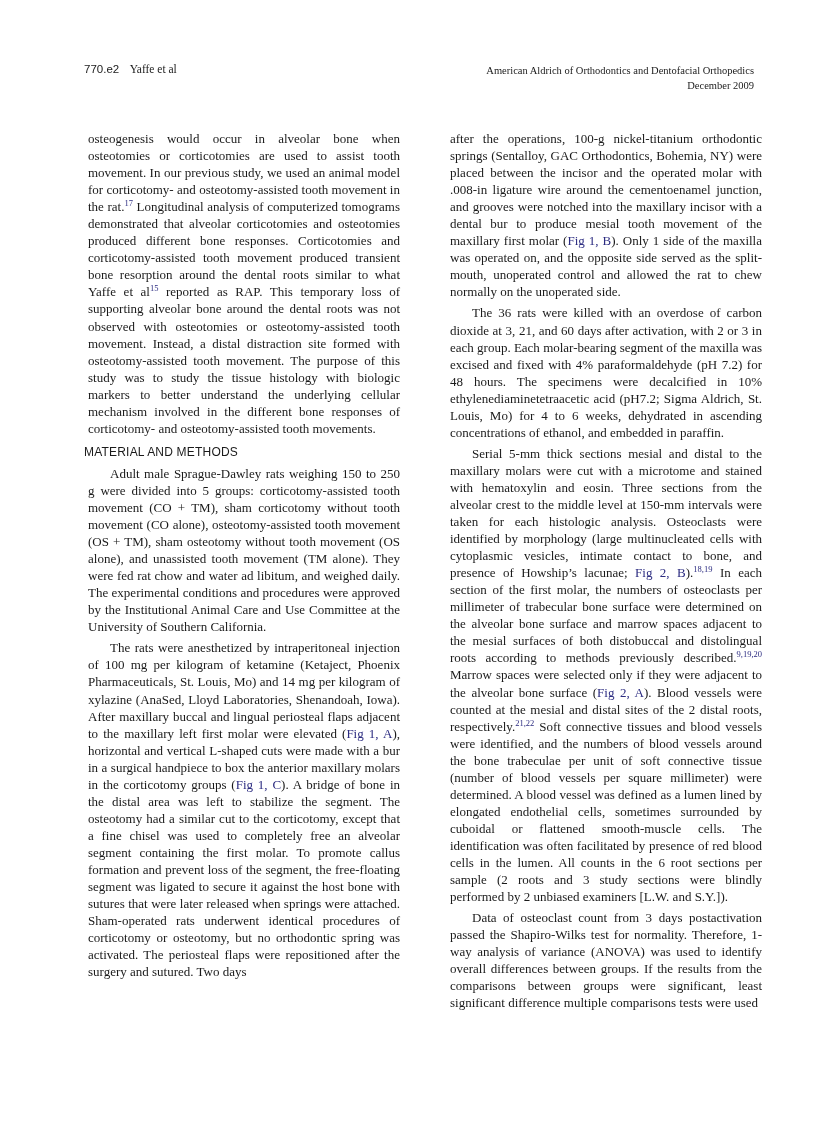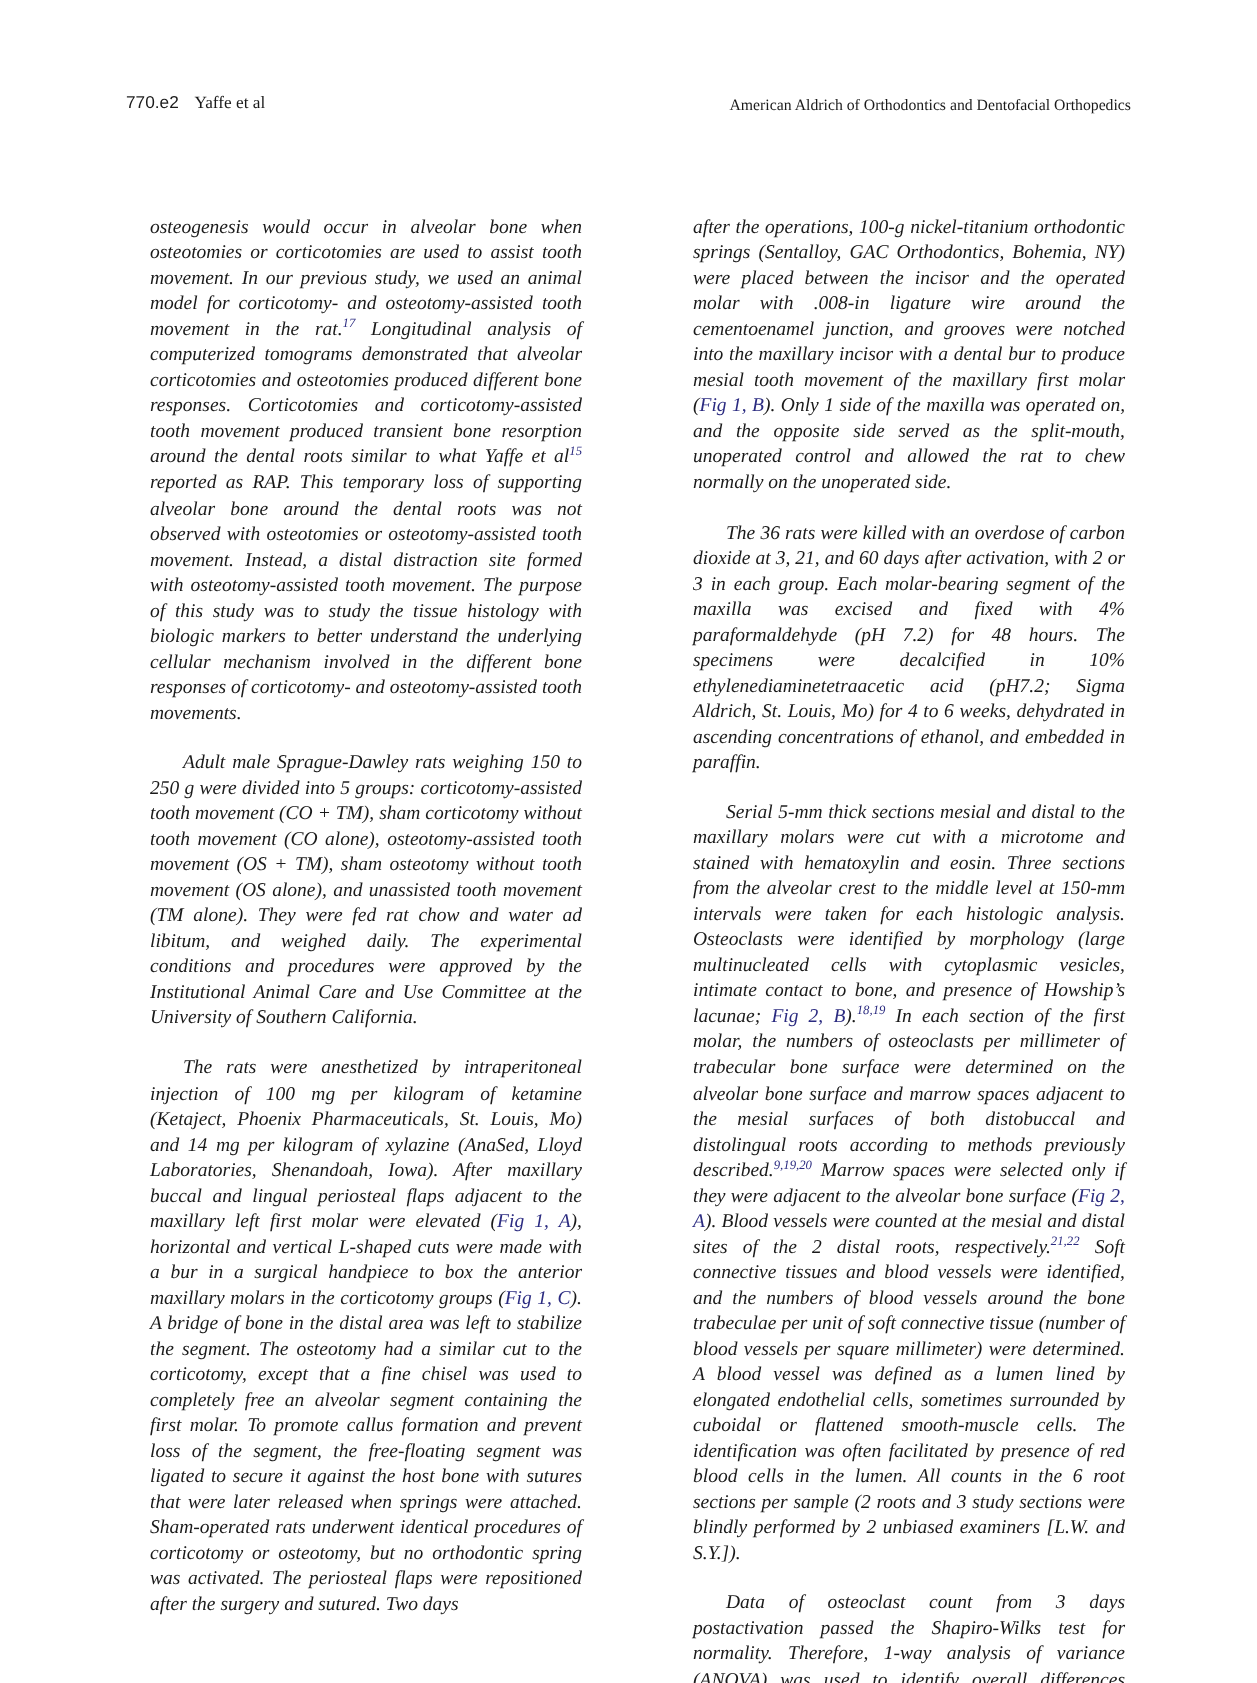--- a/index.html
+++ b/index.html
@@ -3,39 +3,41 @@
 <meta charset="utf-8">
 <style>
   html, body { margin: 0; padding: 0; background: #ffffff; }
   body { width: 838px; height: 1122px; position: relative; overflow: hidden; color: #1a1a1a; }
   .header-left { position: absolute; left: 84px; top: 63px; font-family: "Liberation Serif", serif; font-size: 11.5px; }
   .header-left .pg { font-family: "Liberation Sans", sans-serif; font-size: 11.5px; margin-right: 8px; }
   .header-right { position: absolute; right: 84px; top: 63px; text-align: right; font-family: "Liberation Serif", serif; font-size: 10.5px; line-height: 15px; }
   .col { position: absolute; top: 126px; width: 320px; font-family: "Liberation Serif", serif; font-size: 13px; line-height: 17.05px; text-align: justify; }
   .col-left { left: 84px; }
   .col-right { left: 446px; }
-  .col p { margin: 16px; font-style: italic; }
+  .col p { margin: 4px; }
   .col p.indent { text-indent: 22px; }
   .section-head { font-family: "Liberation Sans", sans-serif; font-size: 12px; letter-spacing: 0.2px; margin: 7px 0 4px 0; text-align: left; }
   .ref { color: #2b2b80; }
   sup { font-size: 8.5px; line-height: 0; vertical-align: 5px; }
 </style>
 </head>
 <body>
 
 <div class="header-left">
   <span class="pg">770.e2</span>
   <span>Yaffe et al</span>
 </div>
 <div class="header-right">
   <div>American Aldrich of Orthodontics and Dentofacial Orthopedics</div>
+  <div>December 2009</div>
 </div>
 
 <div class="col col-left">
   <p><span>osteogenesis would occur in alveolar bone when osteotomies or corticotomies are used to assist tooth movement. In our previous study, we used an animal model for corticotomy- and osteotomy-assisted tooth movement in the rat.</span><sup class="ref">17</sup><span> Longitudinal analysis of computerized tomograms demonstrated that alveolar corticotomies and osteotomies produced different bone responses. Corticotomies and corticotomy-assisted tooth movement produced transient bone resorption around the dental roots similar to what Yaffe et al</span><sup class="ref">15</sup><span> reported as RAP. This temporary loss of supporting alveolar bone around the dental roots was not observed with osteotomies or osteotomy-assisted tooth movement. Instead, a distal distraction site formed with osteotomy-assisted tooth movement. The purpose of this study was to study the tissue histology with biologic markers to better understand the underlying cellular mechanism involved in the different bone responses of corticotomy- and osteotomy-assisted tooth movements.</span></p>
+  <div class="section-head">MATERIAL AND METHODS</div>
   <p class="indent">Adult male Sprague-Dawley rats weighing 150 to 250 g were divided into 5 groups: corticotomy-assisted tooth movement (CO + TM), sham corticotomy without tooth movement (CO alone), osteotomy-assisted tooth movement (OS + TM), sham osteotomy without tooth movement (OS alone), and unassisted tooth movement (TM alone). They were fed rat chow and water ad libitum, and weighed daily. The experimental conditions and procedures were approved by the Institutional Animal Care and Use Committee at the University of Southern California.</p>
   <p class="indent"><span>The rats were anesthetized by intraperitoneal injection of 100 mg per kilogram of ketamine (Ketaject, Phoenix Pharmaceuticals, St. Louis, Mo) and 14 mg per kilogram of xylazine (AnaSed, Lloyd Laboratories, Shenandoah, Iowa). After maxillary buccal and lingual periosteal flaps adjacent to the maxillary left first molar were elevated (</span><span class="ref">Fig 1, A</span><span>), horizontal and vertical L-shaped cuts were made with a bur in a surgical handpiece to box the anterior maxillary molars in the corticotomy groups (</span><span class="ref">Fig 1, C</span><span>). A bridge of bone in the distal area was left to stabilize the segment. The osteotomy had a similar cut to the corticotomy, except that a fine chisel was used to completely free an alveolar segment containing the first molar. To promote callus formation and prevent loss of the segment, the free-floating segment was ligated to secure it against the host bone with sutures that were later released when springs were attached. Sham-operated rats underwent identical procedures of corticotomy or osteotomy, but no orthodontic spring was activated. The periosteal flaps were repositioned after the surgery and sutured. Two days</span></p>
 </div>
 
 <div class="col col-right">
   <p><span>after the operations, 100-g nickel-titanium orthodontic springs (Sentalloy, GAC Orthodontics, Bohemia, NY) were placed between the incisor and the operated molar with .008-in ligature wire around the cementoenamel junction, and grooves were notched into the maxillary incisor with a dental bur to produce mesial tooth movement of the maxillary first molar (</span><span class="ref">Fig 1, B</span><span>). Only 1 side of the maxilla was operated on, and the opposite side served as the split-mouth, unoperated control and allowed the rat to chew normally on the unoperated side.</span></p>
   <p class="indent">The 36 rats were killed with an overdose of carbon dioxide at 3, 21, and 60 days after activation, with 2 or 3 in each group. Each molar-bearing segment of the maxilla was excised and fixed with 4% paraformaldehyde (pH 7.2) for 48 hours. The specimens were decalcified in 10% ethylenediaminetetraacetic acid (pH7.2; Sigma Aldrich, St. Louis, Mo) for 4 to 6 weeks, dehydrated in ascending concentrations of ethanol, and embedded in paraffin.</p>
   <p class="indent"><span>Serial 5-mm thick sections mesial and distal to the maxillary molars were cut with a microtome and stained with hematoxylin and eosin. Three sections from the alveolar crest to the middle level at 150-mm intervals were taken for each histologic analysis. Osteoclasts were identified by morphology (large multinucleated cells with cytoplasmic vesicles, intimate contact to bone, and presence of Howship’s lacunae; </span><span class="ref">Fig 2, B</span><span>).</span><sup class="ref">18,19</sup><span> In each section of the first molar, the numbers of osteoclasts per millimeter of trabecular bone surface were determined on the alveolar bone surface and marrow spaces adjacent to the mesial surfaces of both distobuccal and distolingual roots according to methods previously described.</span><sup class="ref">9,19,20</sup><span> Marrow spaces were selected only if they were adjacent to the alveolar bone surface (</span><span class="ref">Fig 2, A</span><span>). Blood vessels were counted at the mesial and distal sites of the 2 distal roots, respectively.</span><sup class="ref">21,22</sup><span> Soft connective tissues and blood vessels were identified, and the numbers of blood vessels around the bone trabeculae per unit of soft connective tissue (number of blood vessels per square millimeter) were determined. A blood vessel was defined as a lumen lined by elongated endothelial cells, sometimes surrounded by cuboidal or flattened smooth-muscle cells. The identification was often facilitated by presence of red blood cells in the lumen. All counts in the 6 root sections per sample (2 roots and 3 study sections were blindly performed by 2 unbiased examiners [L.W. and S.Y.]).</span></p>
   <p class="indent">Data of osteoclast count from 3 days postactivation passed the Shapiro-Wilks test for normality. Therefore, 1-way analysis of variance (ANOVA) was used to identify overall differences between groups. If the results from the comparisons between groups were significant, least significant difference multiple comparisons tests were used</p>
 </div>

